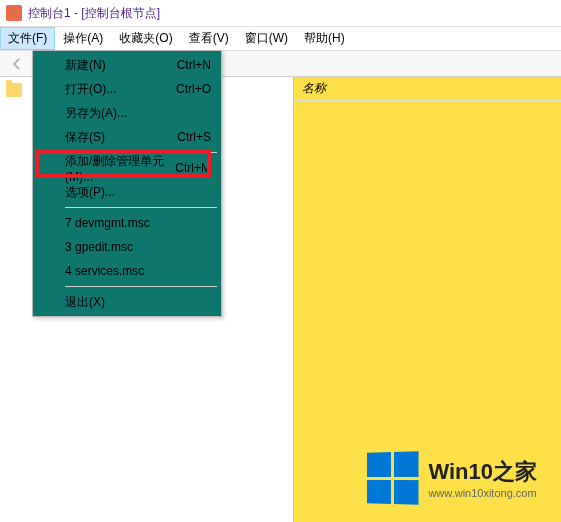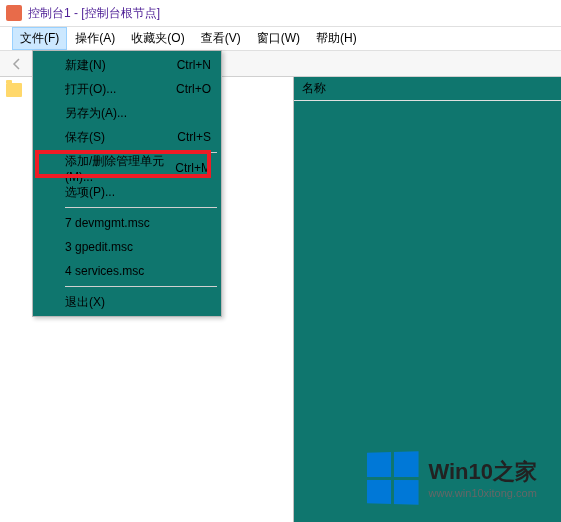--- a/index.html
+++ b/index.html
@@ -2,35 +2,35 @@
 <html><head>
 <meta charset="utf-8">
 <style>
   * { box-sizing: border-box; margin: 0; padding: 0; font-family: "Microsoft YaHei", "Segoe UI", sans-serif; font-size: 12px; }
   body { width: 561px; height: 522px; background: #fff; overflow: hidden; position: relative; }
 
   .titlebar { height: 27px; background: #fff; display: flex; align-items: center; padding-left: 6px; gap: 6px; border-bottom: 1px solid #e0e0e0; }
   .titlebar .icon { width: 16px; height: 16px; background: #e86b4a; border-radius: 2px; }
   .titlebar span { color: #4c1d95; }
 
-  .menubar { height: 24px; background: #fff; display: flex; align-items: stretch; border-bottom: 1px solid #e0e0e0; padding-left: 12px; }
+  .menubar { height: 24px; background: #fff; display: flex; align-items: stretch; border-bottom: 1px solid #e0e0e0; }
   .menu-item { padding: 0 8px; display: flex; align-items: center; cursor: default; }
   .menu-item.open { background: #cce8ff; border: 1px solid #99d1ff; padding: 0 7px; }
 
   .toolbar { height: 26px; background: #f7f7f7; display: flex; align-items: center; padding-left: 6px; gap: 4px; border-bottom: 1px solid #d0d0d0; }
   .tool-btn { width: 22px; height: 22px; display: flex; align-items: center; justify-content: center; opacity: 0.5; }
   .tool-sep { width: 1px; height: 18px; background: #d0d0d0; margin: 0 2px; }
 
   .content { position: absolute; top: 77px; left: 0; right: 0; bottom: 0; display: flex; }
   .left-pane { width: 294px; border-right: 1px solid #c0c0c0; background: #fff; padding: 4px; }
   .tree-item { display: flex; align-items: center; gap: 4px; padding: 2px; }
   .folder-icon { width: 16px; height: 14px; background: #ffd86b; border-radius: 1px; position: relative; }
   .folder-icon::before { content: ""; position: absolute; top: -3px; left: 0; width: 6px; height: 3px; background: #ffd86b; border-radius: 1px 1px 0 0; }
 
-  .right-pane { flex: 1; background: #0f766e; }
+  .right-pane { flex: 1; background: #fde047; font-style: italic; }
   .right-header { height: 24px; border-bottom: 1px solid #e0e0e0; display: flex; align-items: center; padding-left: 8px; }
 
   
   .dropdown {
     position: absolute;
     left: 32px;
     top: 50px;
     width: 190px;
     background: #0f766e;
     border: 1px solid #b8b8b8;
@@ -41,21 +41,21 @@
   .dd-row { display: flex; align-items: center; height: 24px; padding-left: 30px; padding-right: 8px; position: relative; cursor: default; }
   .dd-row .shortcut { margin-left: auto; color: #000; }
   .dd-sep { height: 1px; background: #d0d0d0; margin: 3px 2px 3px 30px; }
   .highlight-box { position: absolute; border: 4px solid #ee1c25; pointer-events: none; z-index: 12; }
 
   
   .watermark { position: absolute; right: 24px; bottom: 18px; display: flex; align-items: center; gap: 10px; z-index: 20; }
   .winlogo { width: 52px; height: 52px; display: grid; grid-template-columns: 1fr 1fr; grid-template-rows: 1fr 1fr; gap: 3px; transform: perspective(120px) rotateY(-8deg); }
   .winlogo div { background: #0078d7; }
   .wm-text .big { font-size: 22px; font-weight: 600; color: #222; }
-  .wm-text .small { font-size: 11px; color: #666; text-align: center; }
+  .wm-text .small { font-size: 11px; color: #666; text-align: left; }
 </style>
 </head>
 <body>
 
 <div class="titlebar">
   <div class="icon"></div>
   <span>控制台1 - [控制台根节点]</span>
 </div>
 
 <div class="menubar">

